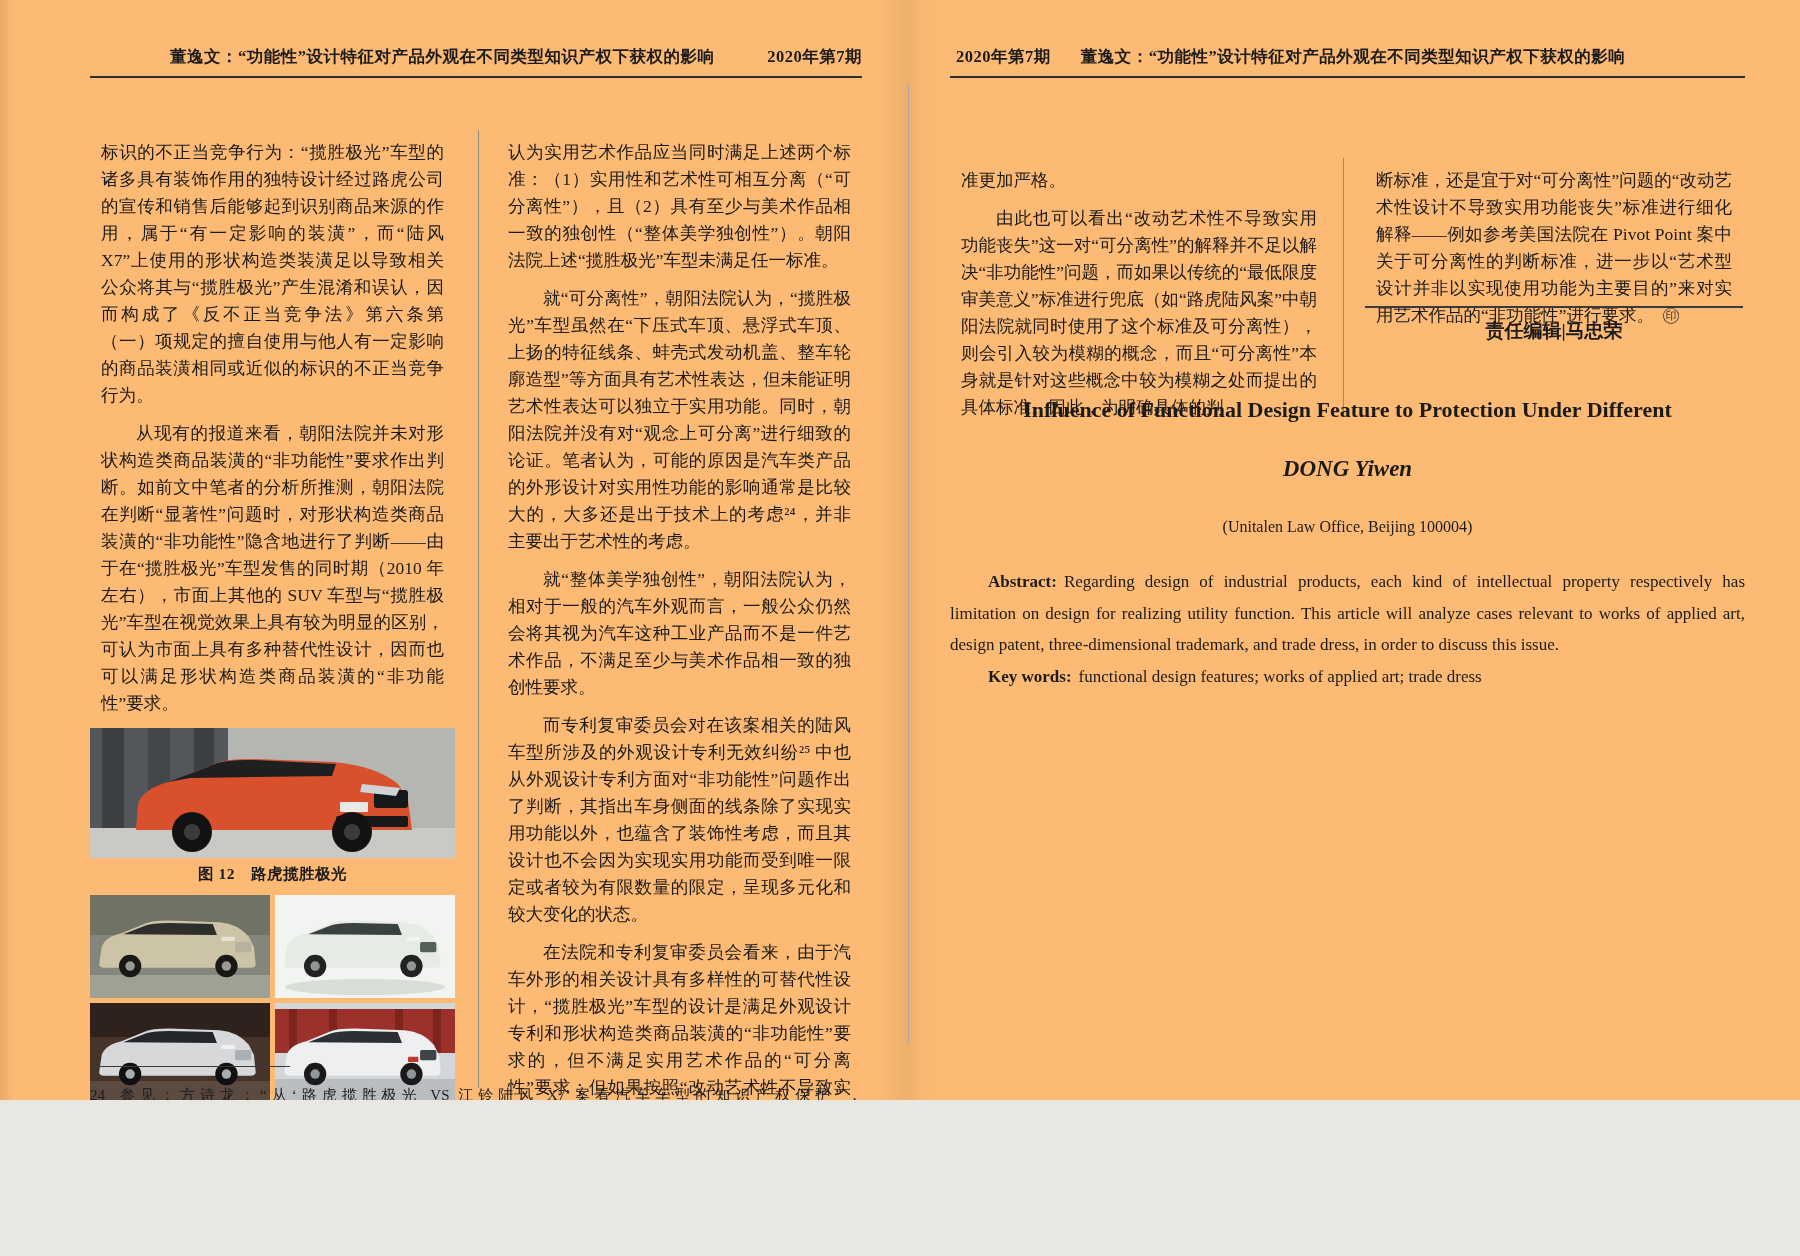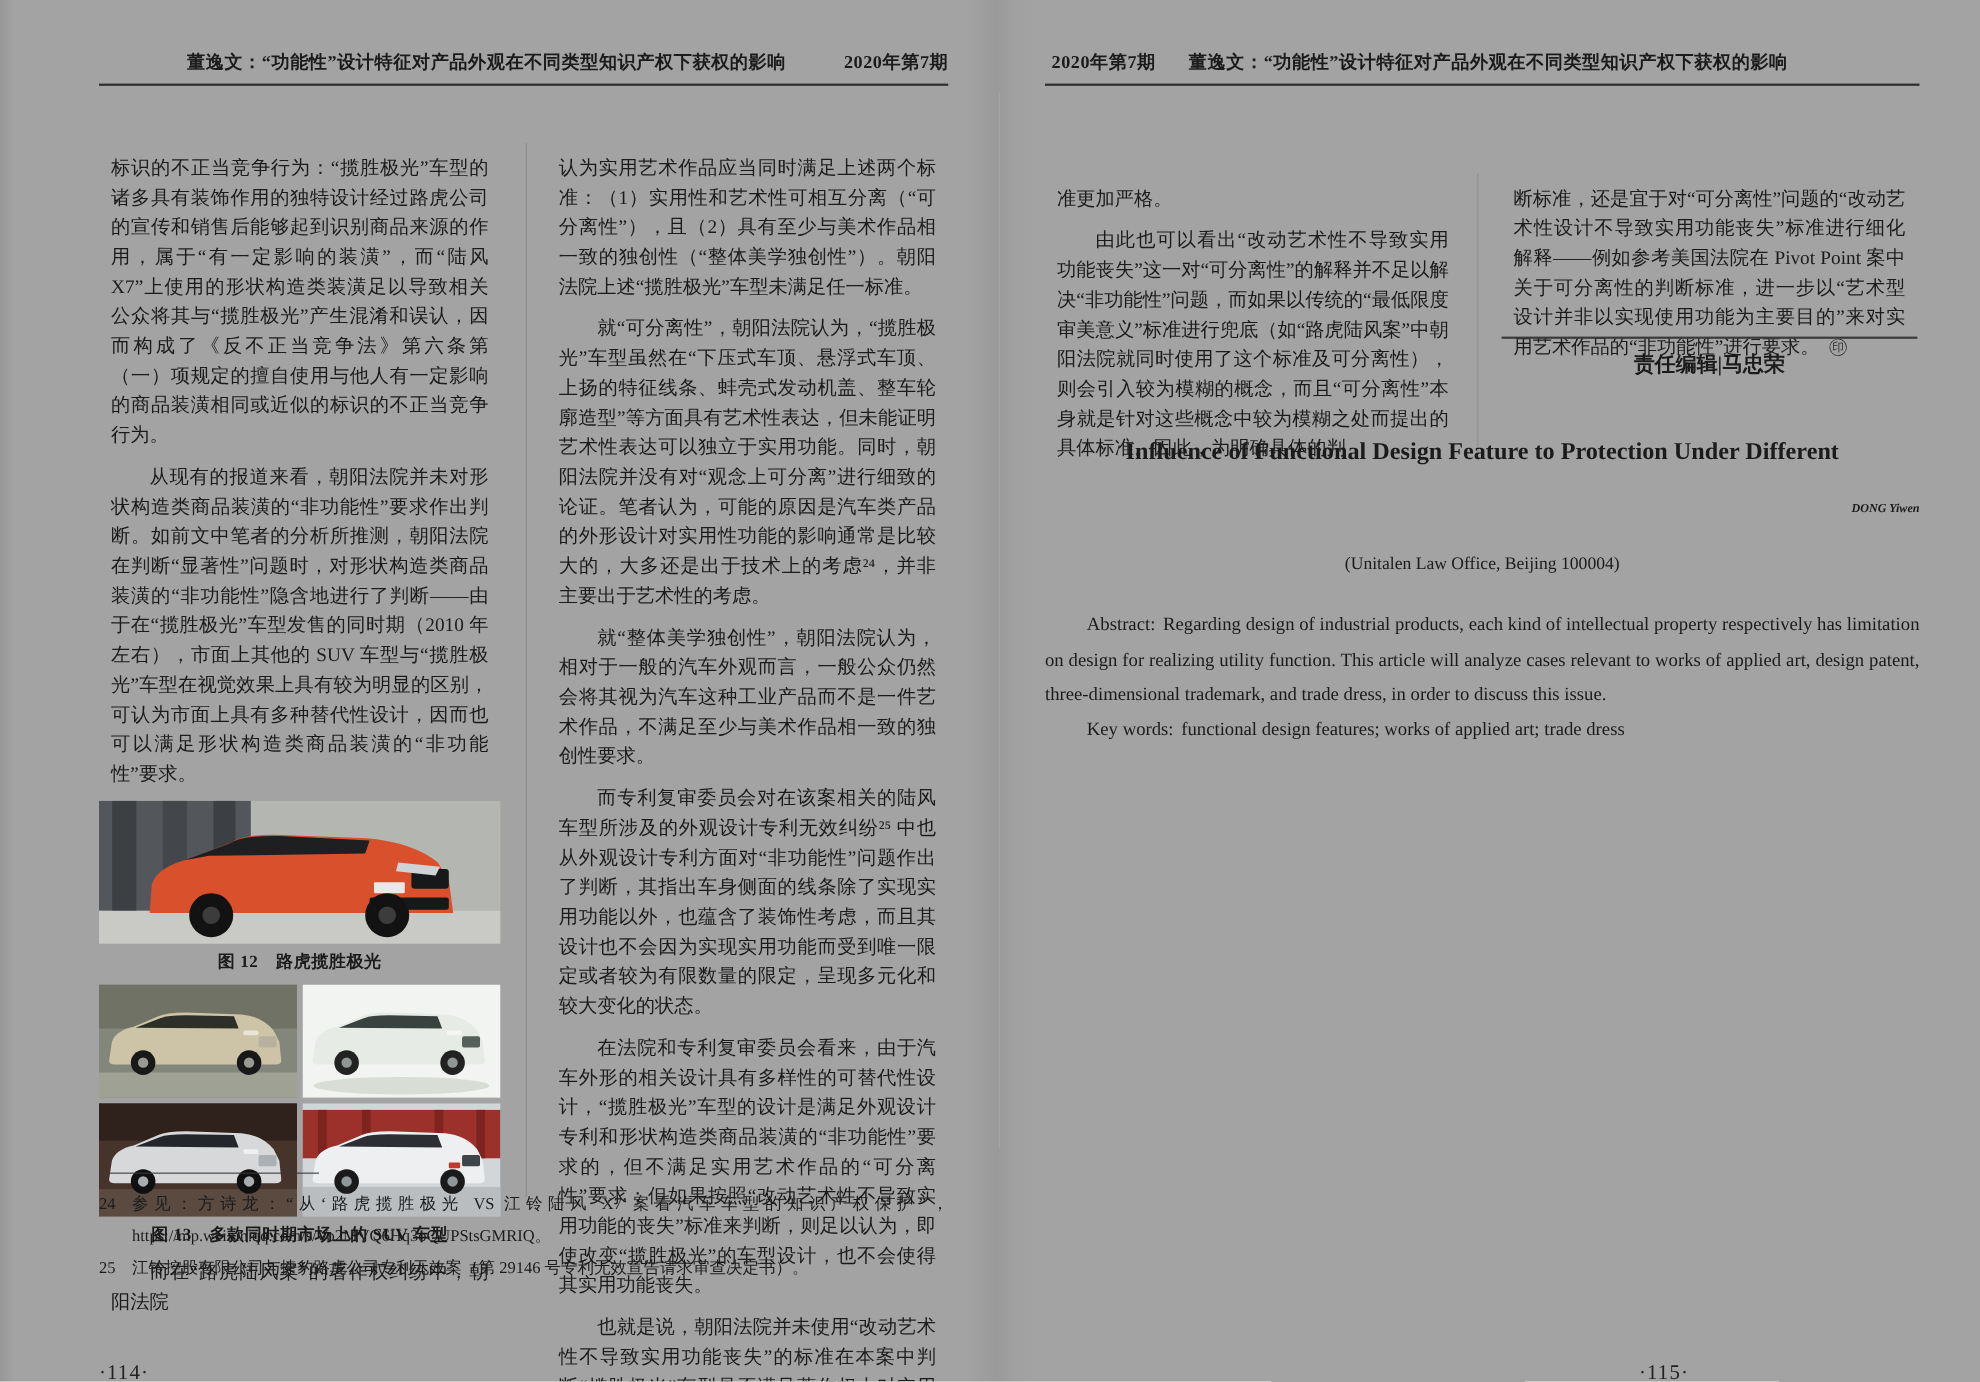--- a/index.html
+++ b/index.html
@@ -1,16 +1,16 @@
 <!DOCTYPE html>
 <html><head>
 <meta charset="utf-8">
 <style>
   html,body{margin:0;padding:0;background:#e9e7e1;}
-  .canvas{position:relative;width:1800px;height:1256px;background:#a3a3a3;overflow:hidden;
+  .canvas{position:relative;width:1800px;height:1100px;background:#fdba74;overflow:hidden;
           font-family:"Liberation Serif","DejaVu Serif",serif;color:#1b1b1b;}
   
   .crease{position:absolute;left:878px;top:0;width:64px;height:1256px;
           background:linear-gradient(90deg,rgba(0,0,0,0.00),rgba(0,0,0,0.06) 45%,rgba(0,0,0,0.015) 70%,rgba(0,0,0,0));}
   .crease-line{position:absolute;left:908px;top:84px;width:1px;height:960px;background:#a9a7a1;}
   .left-shade{position:absolute;left:0;top:0;width:14px;height:1256px;
           background:linear-gradient(90deg,rgba(0,0,0,0.08),rgba(0,0,0,0));}
 
   .page{position:absolute;top:38px;}
   .page-left{left:90px;width:772px;}
@@ -51,25 +51,25 @@
 
   .pagenum{position:absolute;top:1200px;font-size:19px;letter-spacing:1px;color:#222;}
   .page-left .pagenum{left:0;}
   .page-right .pagenum{left:540px;}
 
   .editor-rule{position:absolute;left:415px;top:268px;width:378px;height:1.5px;background:#3a3a3a;}
   .editor{position:absolute;left:415px;top:280px;width:378px;text-align:center;font-size:19px;font-weight:600;}
 
   .english{position:absolute;left:0;top:352px;width:795px;}
   .en-title{font-size:22px;font-weight:700;text-align:center;line-height:40px;margin:0 10px;}
-  .en-author{font-size:11px;font-weight:700;font-style:italic;text-align:right;margin-top:26px;}
+  .en-author{font-size:23px;font-weight:700;font-style:italic;text-align:center;margin-top:26px;}
   .en-affil{font-size:16px;text-align:center;margin-top:36px;}
   .en-abstract{margin-top:30px;font-size:17px;line-height:31.5px;text-align:justify;}
   .en-abstract p{margin:0;text-indent:38px;}
-  .en-label{font-weight:400;margin-right:7px;}
+  .en-label{font-weight:700;margin-right:7px;}
   .endmark{margin-left:8px;font-size:18px;color:#333;}
 </style>
 </head>
 <body>
 
 <div class="canvas">
   <div class="crease"></div>
   <div class="crease-line"></div>
   <div class="left-shade"></div>
 

